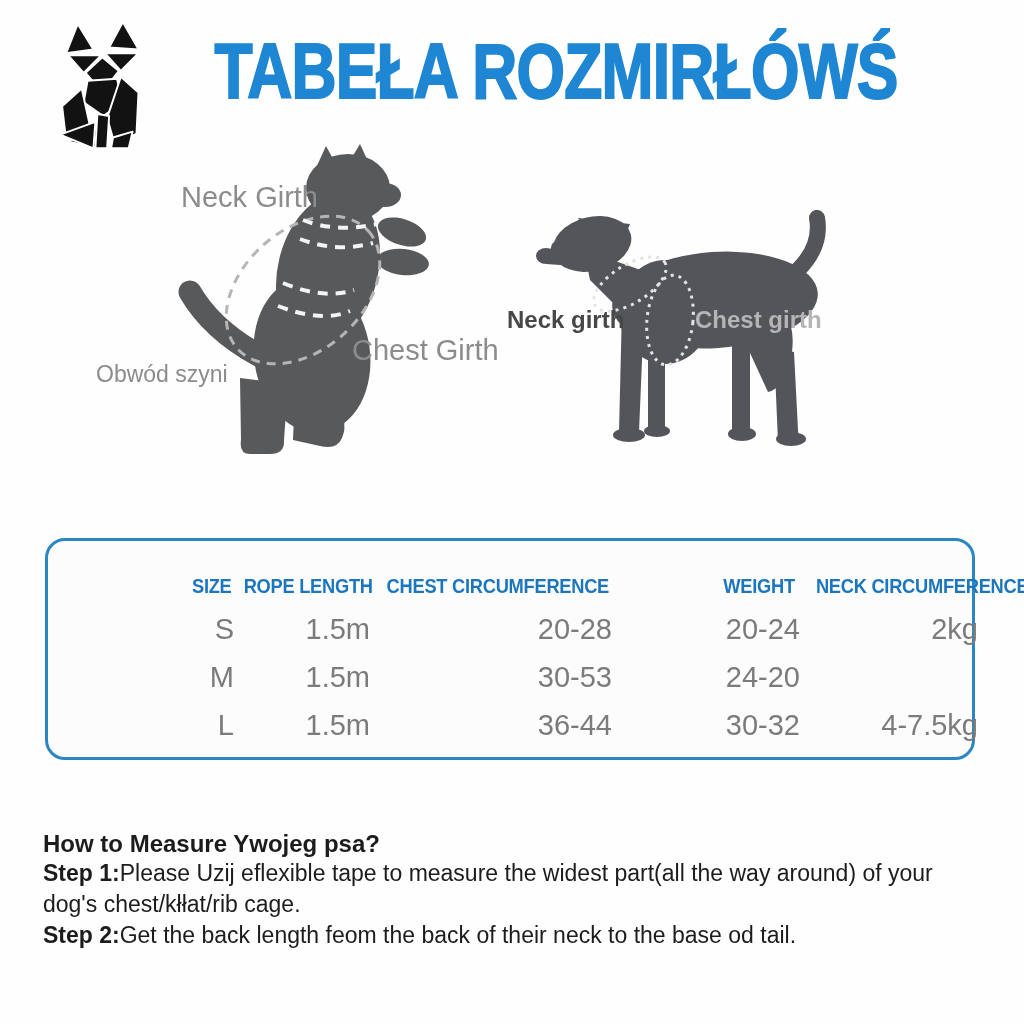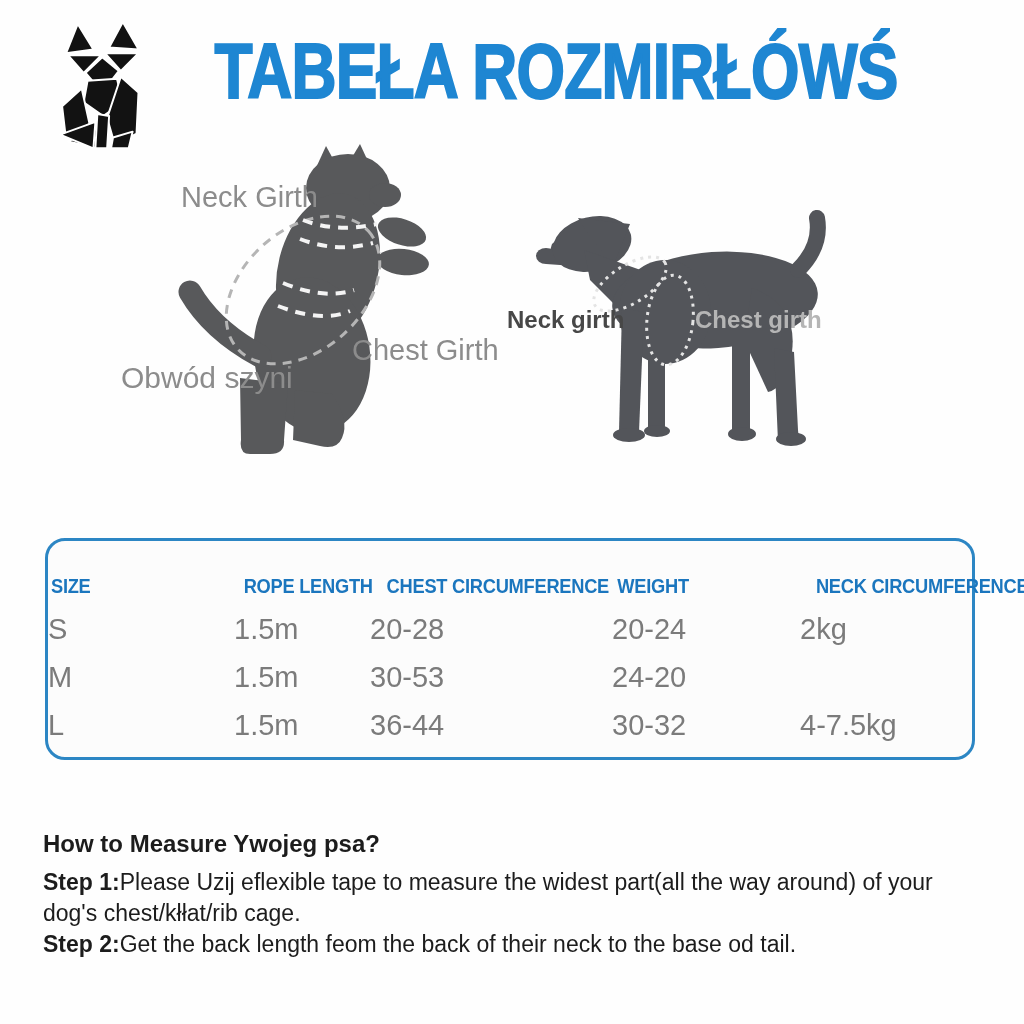--- a/index.html
+++ b/index.html
@@ -23,28 +23,28 @@
   .cat-svg{position:absolute;left:90px;top:140px;width:400px;height:320px;}
   .dog-svg{position:absolute;left:480px;top:180px;width:420px;height:290px;}
   
   .size-table{
     position:absolute;left:45px;top:538px;width:930px;height:222px;
     border:3px solid #2c86c4;border-radius:20px;background:#fcfcfc;
     box-sizing:border-box;
   }
   .t-row{
     display:grid;grid-template-columns:186px 136px 242px 188px 178px;
-    align-items:center;text-align:left;
+    align-items:center;text-align:right;
   }
   .t-head{margin-top:26px;height:38px;color:#1b76be;font-weight:bold;font-size:21px;}
   .t-head .hdr{display:inline-block;transform:scaleX(0.87);letter-spacing:-0.3px;white-space:nowrap;}
   .t-body{height:48px;color:#7b7b7b;font-size:29px;}
   
   .instructions{position:absolute;left:43px;top:830px;width:932px;color:#1c1c1c;}
-  .instructions .heading{font-size:24px;font-weight:bold;margin-bottom:9px;}
+  .instructions .heading{font-size:24px;font-weight:bold;margin-bottom:0;}
   .instructions p{margin:0;font-size:23px;line-height:31px;}
   .instructions .step-label{font-weight:bold;}
 </style>
 </head>
 <body>
 
 <div class="page">
 
   <svg class="logo" viewBox="0 0 110 145">
     <g fill="#121212" stroke="#ffffff" stroke-width="2" stroke-linejoin="round">
@@ -109,21 +109,21 @@
       <ellipse cx="177" cy="251" rx="13" ry="6"></ellipse>
     </g>
     <g fill="none" stroke="#e4e4e4" stroke-width="3" stroke-dasharray="3 5">
       <ellipse cx="150" cy="104" rx="41" ry="19" transform="rotate(-32 150 104)"></ellipse>
       <ellipse cx="190" cy="140" rx="23" ry="45" transform="rotate(6 190 140)"></ellipse>
     </g>
   </svg>
 
   <div class="diagram-label" style="left:181px;top:181px;">Neck Girth</div>
   <div class="diagram-label" style="left:352px;top:334px;">Chest Girth</div>
-  <div class="diagram-label" style="left:96px;top:361px;font-size:30px;margin-left:25px;">Obwód szyni</div>
+  <div class="diagram-label" style="left:96px;top:361px;font-size:23px;">Obwód szyni</div>
   <div class="diagram-label bold-dark" style="left:507px;top:306px;">Neck girth</div>
   <div class="diagram-label bold-light" style="left:695px;top:306px;">Chest girth</div>
 
   <div class="size-table">
     <div class="t-row t-head">
       <div><span class="hdr">SIZE</span></div>
       <div><span class="hdr">ROPE LENGTH</span></div>
       <div><span class="hdr">CHEST CIRCUMFERENCE</span></div>
       <div><span class="hdr">WEIGHT</span></div>
       <div><span class="hdr">NECK CIRCUMFERENCE</span></div>

